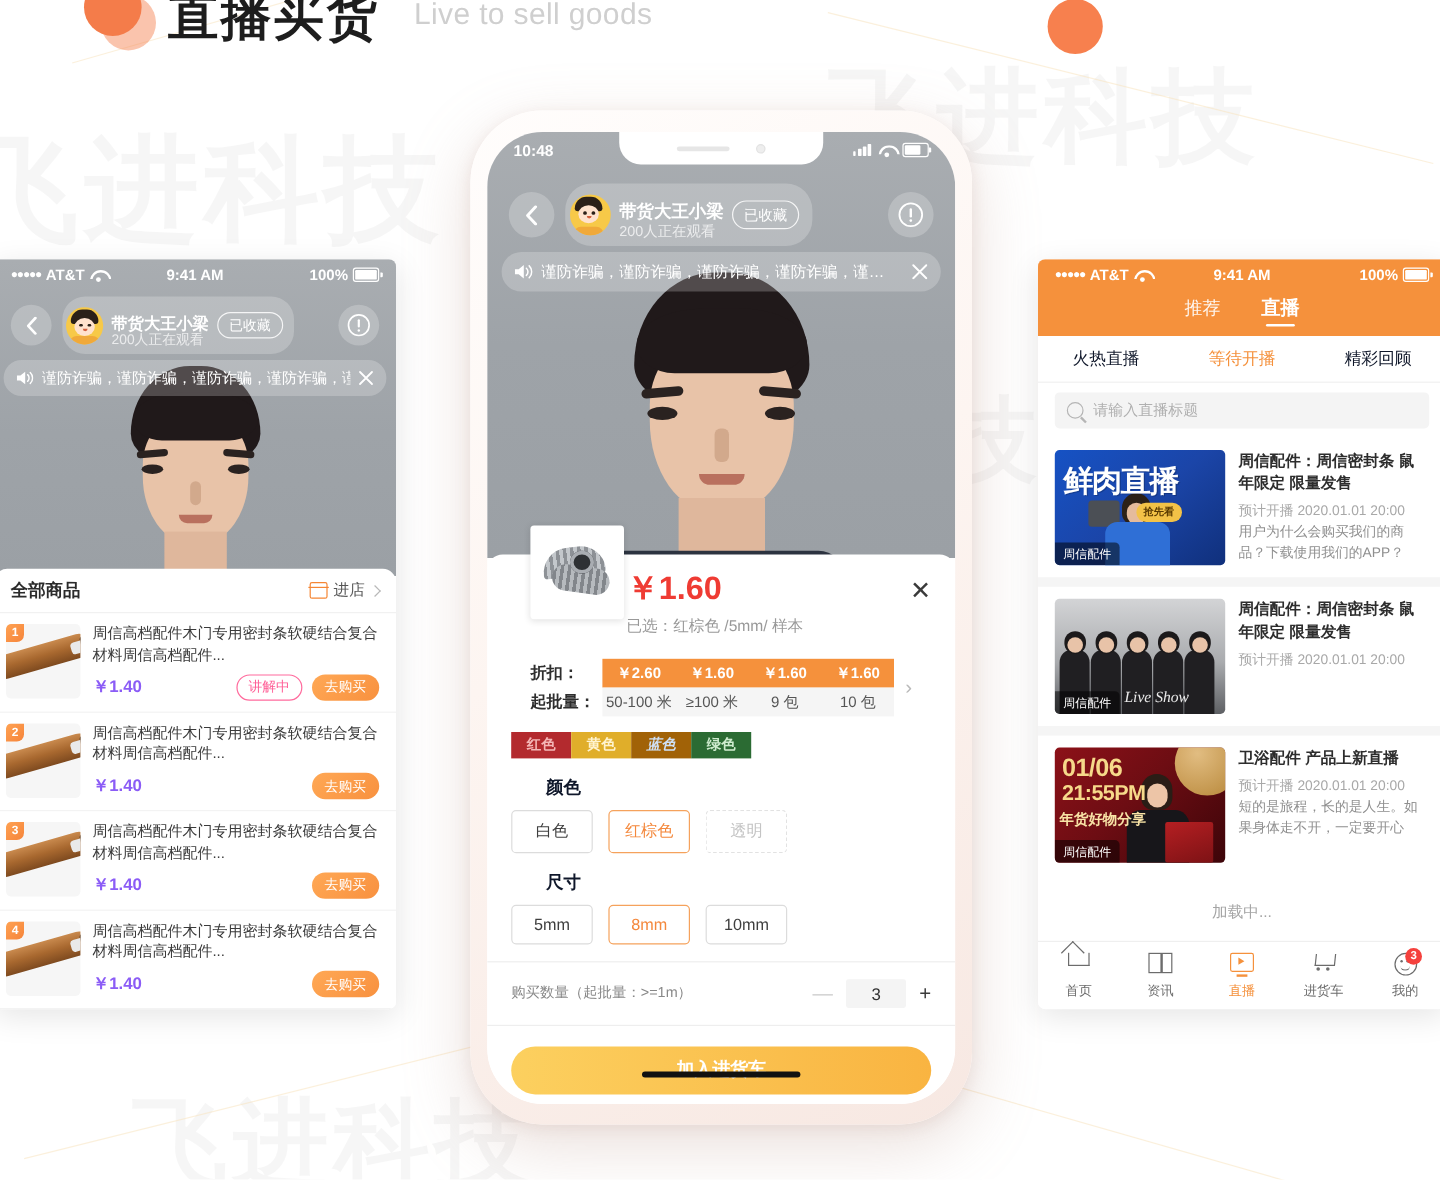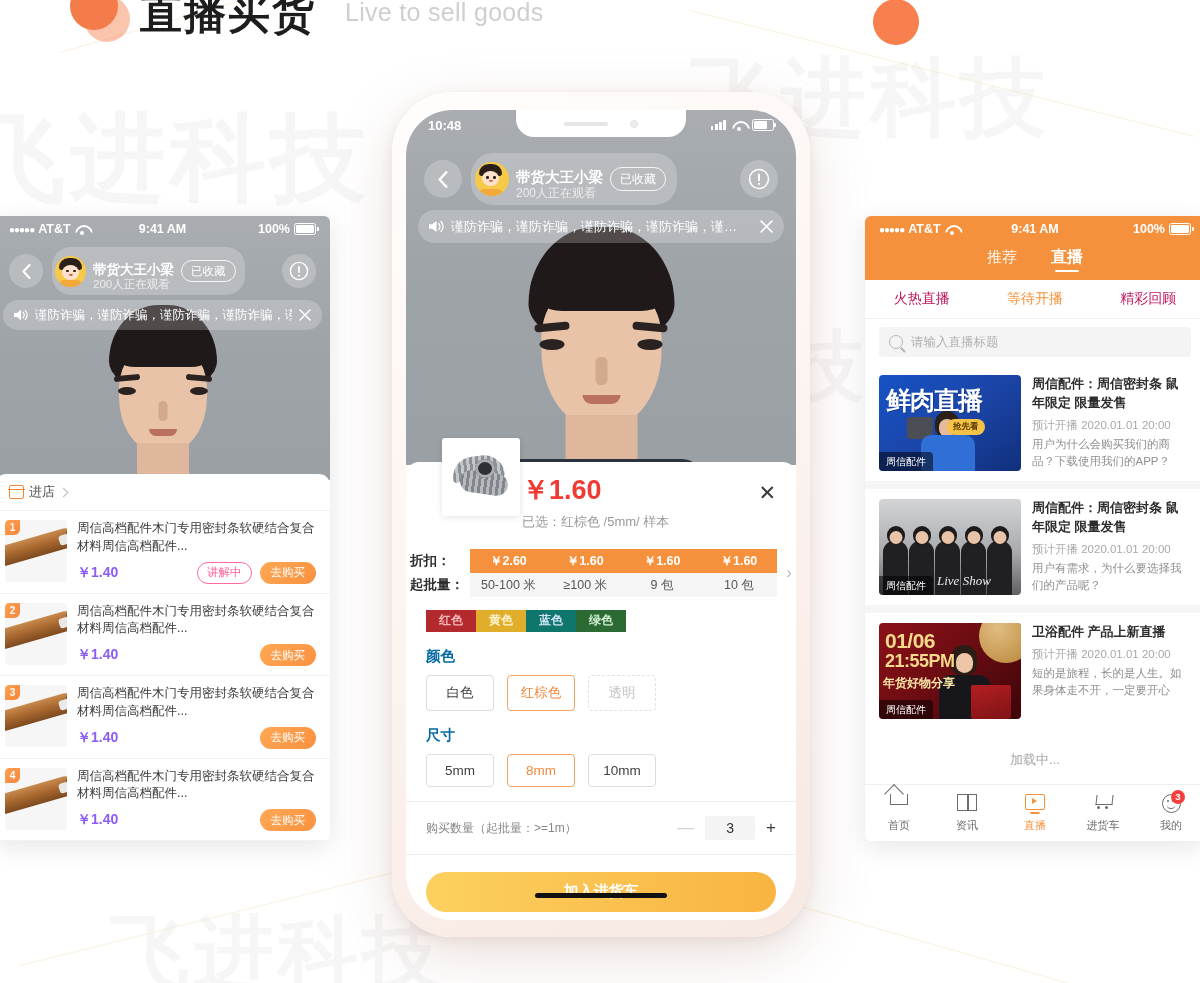--- a/index.html
+++ b/index.html
@@ -101,34 +101,34 @@
   .c-top{display:flex;padding:14px 20px 2px 20px;position:relative;}
   .c-thumb{width:78px;height:78px;border-radius:3px;background:#fff;box-shadow:0 1px 6px rgba(0,0,0,.12);position:absolute;left:36px;top:-24px;overflow:hidden;}
   .hose{position:absolute;left:8px;top:14px;width:62px;height:46px;}
   .hose .t1{position:absolute;left:2px;top:4px;width:52px;height:24px;border-radius:26px 26px 4px 4px;background:repeating-linear-gradient(90deg,#8d9196 0 3px,#c3c7cb 3px 6px);transform:rotate(-7deg);}
   .hose .t2{position:absolute;left:10px;top:20px;width:48px;height:22px;border-radius:22px;background:repeating-linear-gradient(90deg,#82868b 0 3px,#b6babe 3px 6px);transform:rotate(8deg);}
   .hose .op{position:absolute;left:25px;top:7px;width:20px;height:19px;border-radius:50%;background:#2e3134;box-shadow:inset 0 0 0 3px #a9adb2;}
   .c-info{margin-left:96px;flex:1;}
   .c-price{font-size:27px;color:#ef3b33;font-weight:700;line-height:1.1;}
   .c-sel{font-size:13px;color:#999;margin-top:7px;}
   .c-close{position:absolute;right:20px;top:20px;font-size:21px;color:#3a3a3a;line-height:1;}
-  .tiertable{display:flex;align-items:center;padding:0 4px;margin-top:16px;}
+  .tiertable{display:flex;align-items:center;padding:0 36px;margin-top:16px;}
   .tierlabels{flex:0 0 auto;font-size:13.5px;color:#2e2e2e;font-weight:700;line-height:24px;}
   .tiergrid{flex:1;margin-left:6px;}
   .tierrow{display:flex;}
   .tierrow.r1{background:#f5913c;}
   .tierrow.r2{background:#f5f5f5;}
   .tiercell{flex:1;text-align:center;font-size:12.5px;line-height:24px;}
   .tierrow.r1 .tiercell{color:#fff;font-weight:600;}
   .tierrow.r2 .tiercell{color:#555;}
   .tier-arrow{flex:0 0 auto;margin-left:9px;color:#b9b9b9;font-size:17px;}
   .colorbar{display:flex;margin:13px 0 0 20px;width:200px;height:22px;}
   .colorbar div{flex:1;display:flex;align-items:center;justify-content:center;font-size:12px;font-weight:700;}
   .sec{padding:0 20px;margin-top:15px;}
-  .sec-h{font-size:14.5px;font-weight:700;color:#0369a1;margin-bottom:9px;}
+  .sec-h{font-size:14.5px;font-weight:700;color:#0f172a;margin-bottom:9px;margin-left:29px;}
   .opts{display:flex;gap:13px;}
   .opt{min-width:68px;text-align:center;border:1px solid #dcdcdc;border-radius:4px;font-size:13.5px;color:#3f3f3f;padding:8px 12px;box-sizing:border-box;}
   .opt.sel{border-color:#f5a25c;color:#f4883c;}
   .opt.dis{border-style:dashed;border-color:#e2e2e2;color:#c4c4c4;}
   .qtyrow{display:flex;align-items:center;padding:14px 20px;margin-top:14px;border-top:1px solid #eee;border-bottom:1px solid #eee;}
   .qty-lab{flex:1;font-size:14.5px;font-weight:700;color:#2b2b2b;}
   .qty-lab span{font-size:12px;font-weight:400;color:#888;}
   .stepper{display:flex;align-items:center;gap:11px;}
   .st-minus{color:#cfcfcf;font-size:17px;}
   .st-val{background:#f4f4f4;min-width:38px;text-align:center;font-size:14px;color:#333;padding:4px 6px;border-radius:2px;}
@@ -136,21 +136,21 @@
   .cart-btn{margin:17px 20px 0 20px;height:40px;border-radius:20px;background:linear-gradient(90deg,#fcd05f,#f9b441);color:#fff;font-size:15px;font-weight:700;display:flex;align-items:center;justify-content:center;}
   .home-ind{position:absolute;left:50%;transform:translateX(-50%);bottom:22px;width:132px;height:5px;border-radius:3px;background:#111;}
   
   #right-screen{left:865px;top:216px;width:340px;height:625px;border-radius:6px;box-shadow:0 6px 26px rgba(0,0,0,.10);}
   #r-top{background:#f5913c;color:#fff;padding-bottom:4px;}
   .r-tabs{display:flex;justify-content:center;gap:34px;height:34px;align-items:center;}
   .r-tab{font-size:15px;color:rgba(255,255,255,.92);position:relative;padding-bottom:3px;}
   .r-tab.on{font-weight:700;font-size:16px;color:#fff;}
   .r-tab.on::after{content:"";position:absolute;left:50%;transform:translateX(-50%);bottom:-1px;width:24px;height:2.5px;background:#fff;border-radius:2px;}
   .r-sub{display:flex;justify-content:space-around;height:38px;align-items:center;background:#fff;border-bottom:1px solid #f0f0f0;}
-  .r-stab{font-size:14px;color:#be185d;}
+  .r-stab{font-size:14px;color:#0f172a;}
   .r-stab.on{color:#f5913c;}
   .r-search{margin:8px 14px;height:30px;background:#f4f4f4;border-radius:4px;display:flex;align-items:center;gap:8px;padding:0 10px;}
   .mag{width:12px;height:12px;border:1.6px solid #b5b5b5;border-radius:50%;position:relative;flex:0 0 auto;}
   .mag::after{content:"";position:absolute;right:-4px;bottom:-3px;width:6px;height:1.6px;background:#b5b5b5;transform:rotate(45deg);}
   .r-search span{font-size:12.5px;color:#b0b0b0;}
   .lcard{display:flex;gap:11px;padding:10px 14px;border-bottom:8px solid #f5f5f5;}
   .lcover{width:142px;height:96px;border-radius:4px;flex:0 0 auto;position:relative;overflow:hidden;}
   .cov-tag{position:absolute;left:0;bottom:0;background:rgba(0,0,0,.52);color:#fff;font-size:10px;padding:2.5px 7px;border-radius:0 4px 0 0;z-index:4;}
   
   .cv1{background:linear-gradient(140deg,#1652c4 0%,#1b45a8 50%,#10307c 100%);}
@@ -289,20 +289,21 @@
         </svg>
       <div class="notice-text">谨防诈骗，谨防诈骗，谨防诈骗，谨防诈骗，谨…</div>
       <svg width="12" height="12" viewBox="0 0 12 12">
           <path d="M1 1l10 10M11 1L1 11" stroke="#fff" stroke-width="1.5" stroke-linecap="round"></path>
         </svg>
     </div>
   </div>
 
   <div id="left-sheet">
     <div class="sheet-head">
+      <div class="sheet-title">全部商品</div>
       <div class="shop-link">
         <span class="shop-icon"></span>
         <span>进店</span>
         <span class="chev"></span>
       </div>
     </div>
     <div id="left-products">
         <div class="prow">
           <div class="pthumb">
             <span class="pnum">1</span>
@@ -473,21 +474,21 @@
             <div class="tiercell">9 包</div>
             <div class="tiercell">10 包</div>
           </div>
       </div>
       <div class="tier-arrow">›</div>
     </div>
 
     <div class="colorbar" id="color-chips">
         <div style="background: rgb(179, 42, 46); color: rgb(244, 182, 182);">红色</div>
         <div style="background: rgb(224, 174, 42); color: rgb(255, 244, 207);">黄色</div>
-        <div style="background: #0f766e; color: rgb(207, 224, 245);">蓝色</div>
+        <div style="background: #a16207; color: rgb(207, 224, 245); font-style: italic;">蓝色</div>
         <div style="background: rgb(43, 107, 51); color: rgb(207, 236, 207);">绿色</div>
       </div>
 
     <div class="sec">
       <div class="sec-h">颜色</div>
       <div class="opts" id="color-opts">
           <div class="opt">白色</div>
           <div class="opt sel">红棕色</div>
           <div class="opt dis">透明</div>
         </div>
@@ -574,21 +575,20 @@
         <div class="pr" style="left:56px;bottom:0;"></div>
         <div class="pr" style="left:82px;bottom:0;"></div>
         <div class="pr" style="left:108px;bottom:0;"></div>
       </div>
       <div class="sig">Live Show</div>
       <div class="cov-tag">周信配件</div>
     </div>
     <div class="lmeta">
       <div class="ltitle">周信配件：周信密封条 鼠年限定 限量发售</div>
       <div class="ltime">预计开播 2020.01.01 20:00</div>
-      <div class="ldesc">用户有需求，为什么要选择我们的产品呢？</div>
     </div>
   </div>
 
   <div class="lcard" style="border-bottom:0;">
     <div class="lcover cv3">
       <div class="gold"></div>
       <div class="w-head"></div>
         <div class="w-face"></div>
         <div class="w-body"></div>
         <div class="w-bag"></div>

